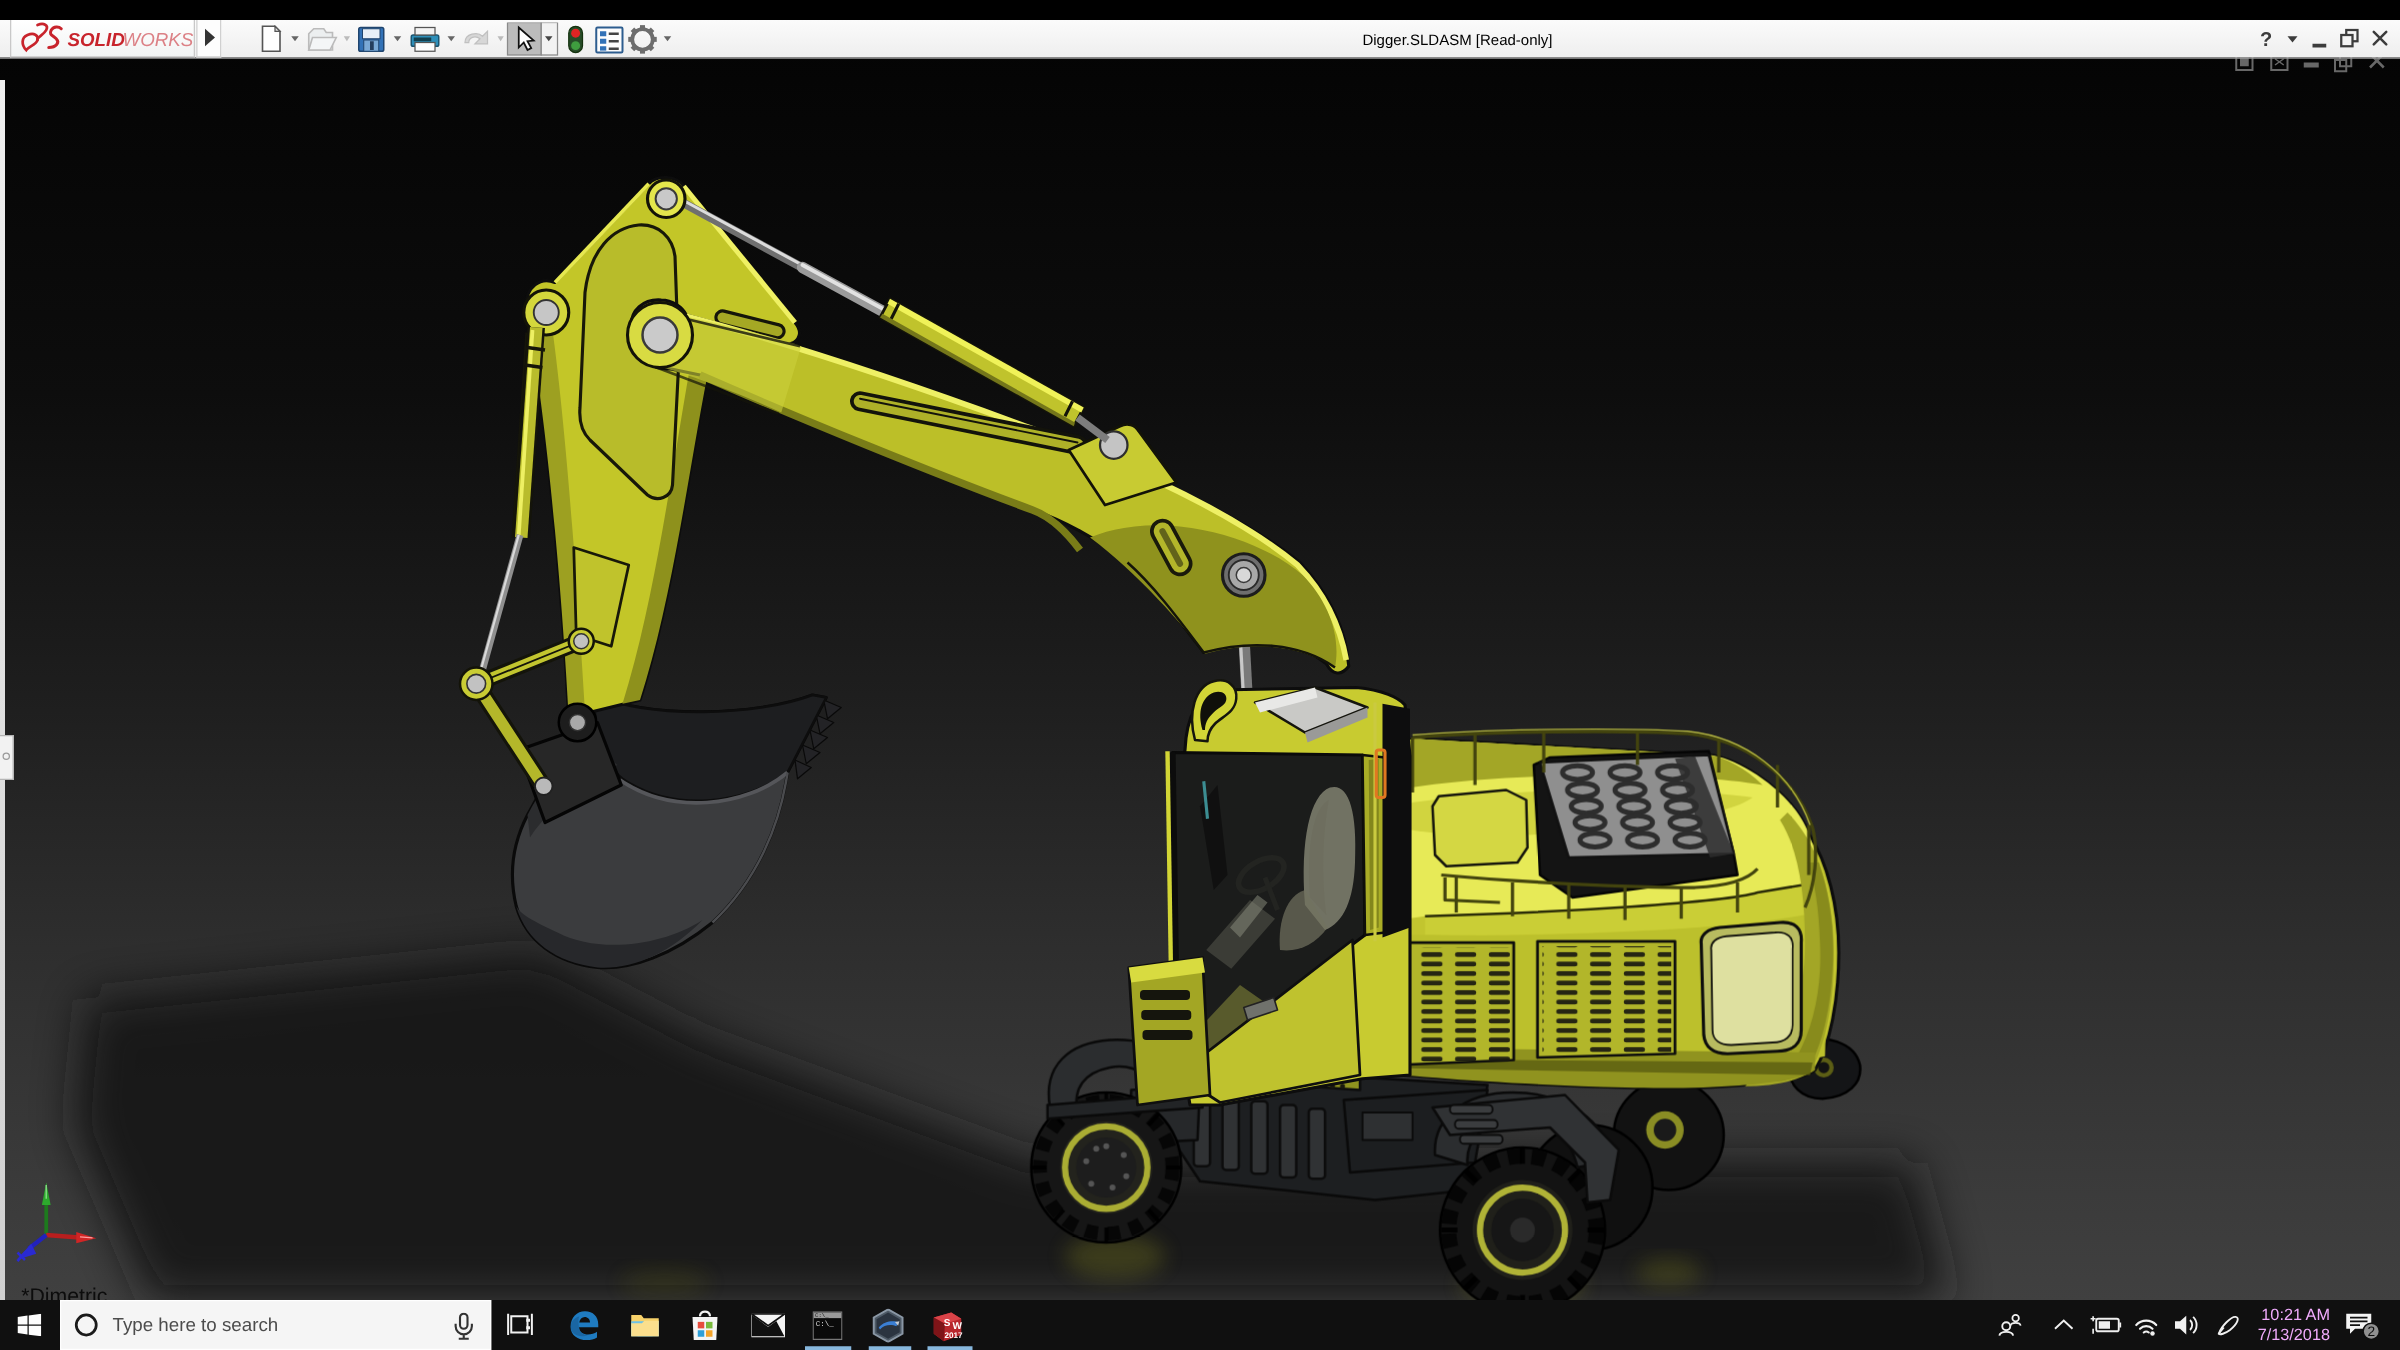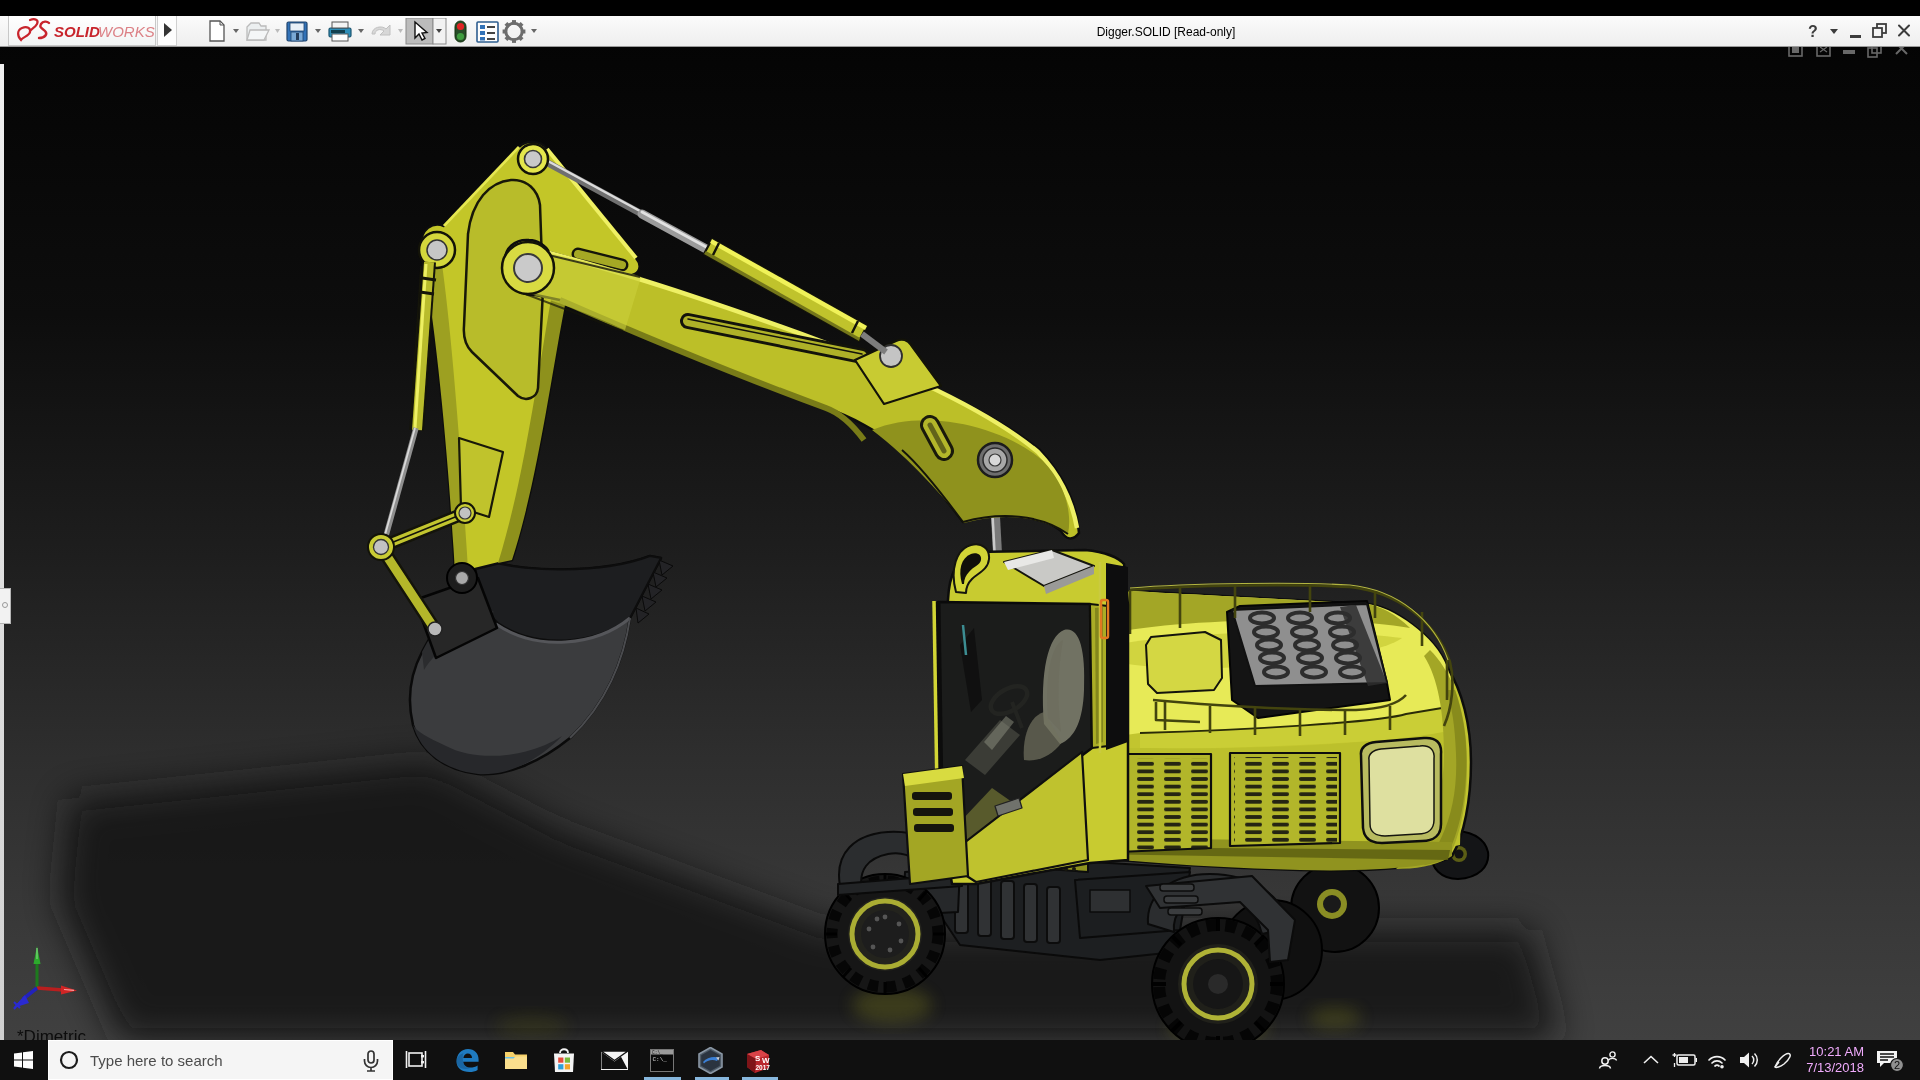--- a/index.html
+++ b/index.html
@@ -466,21 +466,21 @@
             <rect x="-2" y="6.9" width="4" height="4.5"></rect>
             <rect x="-11.4" y="-2" width="4.5" height="4"></rect>
             <rect x="6.9" y="-2" width="4.5" height="4"></rect>
           </g>
       </g>
       <circle r="3.4" fill="#f4f4f4"></circle>
     </g>
     <path d="M331 11 l6 0 l-3 4 z" fill="#666"></path>
   </svg>
 
-  <div class="abs" style="left:1020px;top:9px;width:292px;text-align:center;font-size:12px;color:#000;">Digger.SOLID [Read-only]</div>
+  <div class="abs" style="left:1020px;top:9px;width:292px;text-align:center;font-size:12px;color:#000;">Digger.SLDASM [Read-only]</div>
 
   <svg class="abs" style="left:1800px;top:0px;" width="120" height="31" viewBox="0 0 120 31">
     <text x="8" y="21" font-size="16" font-weight="bold" fill="#3c3c3c" font-family="Liberation Sans, sans-serif">?</text>
     <path d="M30 13 l8 0 l-4 5 z" fill="#3c3c3c"></path>
     <rect x="50" y="19" width="11" height="3" fill="#3c3c3c"></rect>
     <g fill="none" stroke="#3c3c3c" stroke-width="1.8">
         <rect x="77" y="8" width="9" height="9"></rect>
         <rect x="73" y="12" width="9" height="9" fill="#f4f4f4"></rect>
       </g>
     <path d="M99 9.5 L109 19.5 M109 9.5 L99 19.5" stroke="#3c3c3c" stroke-width="2" stroke-linecap="round"></path>

